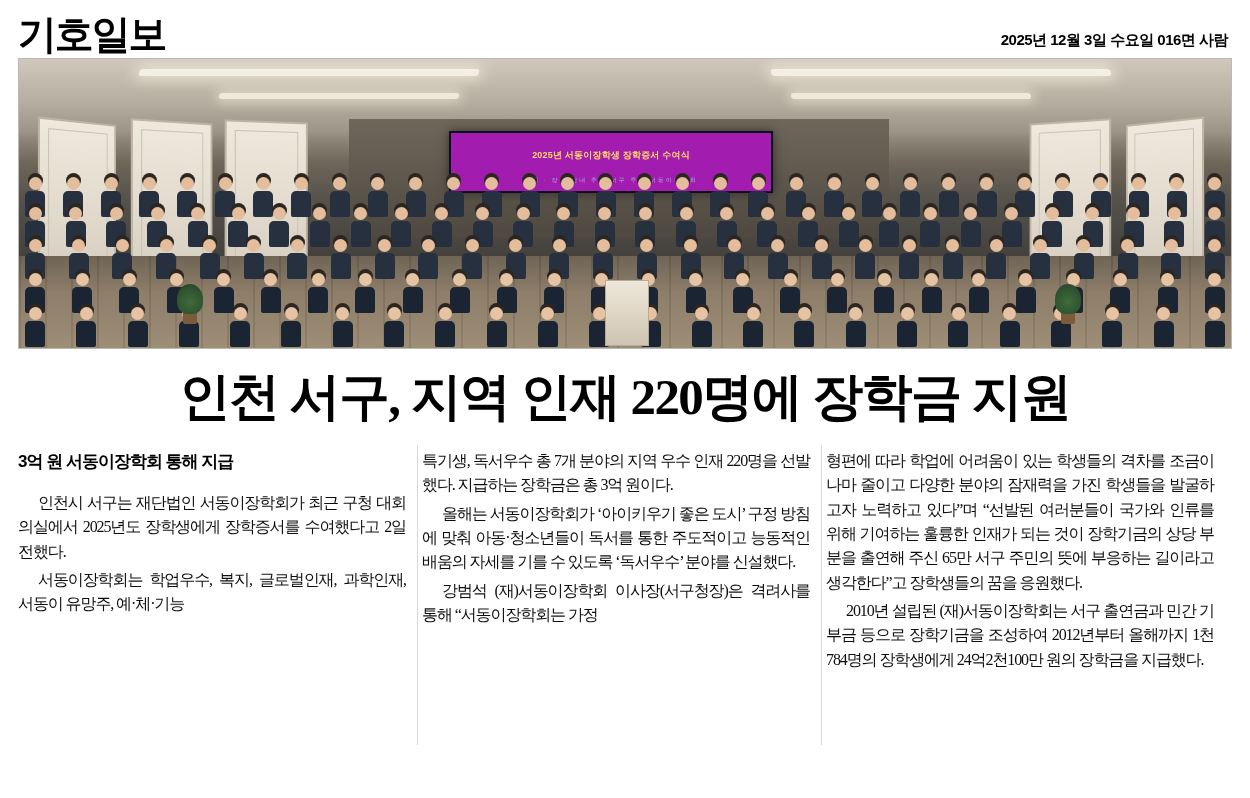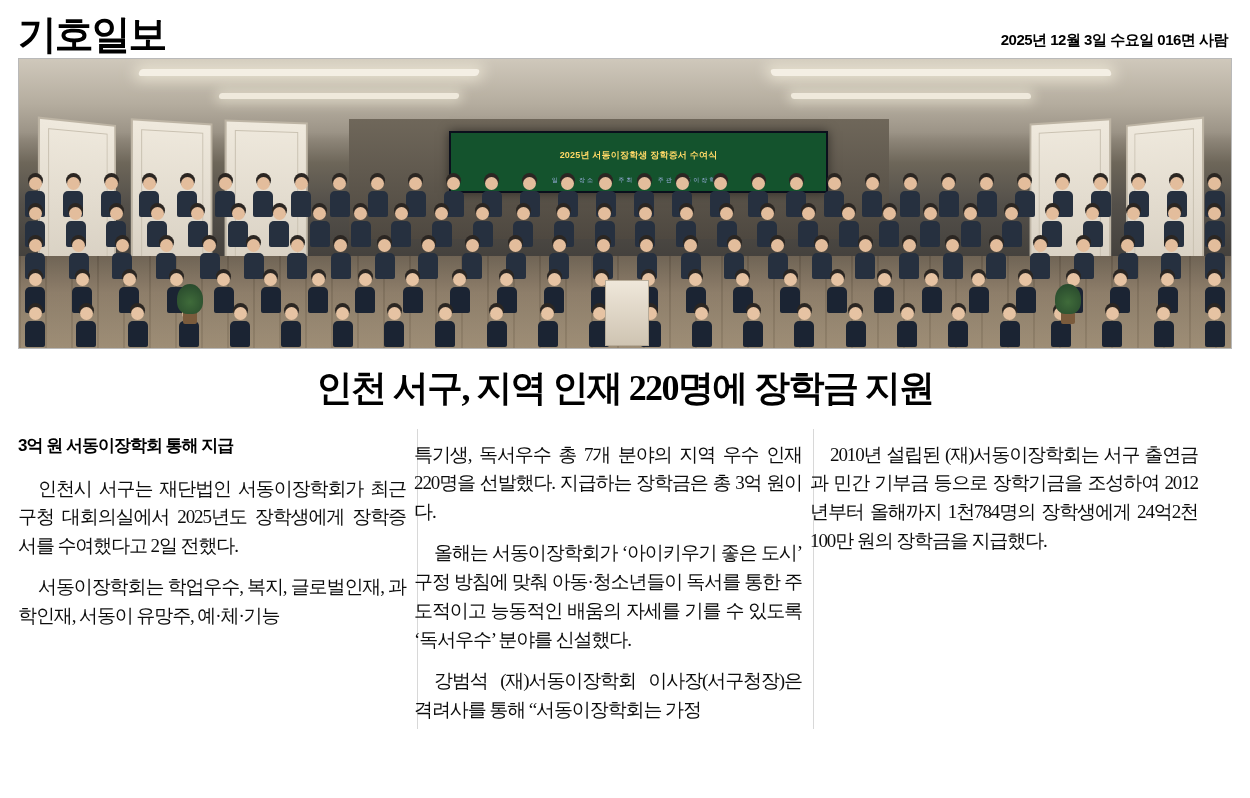--- a/index.html
+++ b/index.html
@@ -80,22 +80,22 @@
   }
   .ceiling-strip2.l { left: 200px; width: 240px; transform: skewX(-10deg); }
   .ceiling-strip2.r { right: 200px; width: 240px; transform: skewX(10deg); }
 
   
   .backwall {
     position:absolute; left: 330px; top: 60px; width: 540px; height: 120px;
     background: linear-gradient(180deg, #6f675a, #4e4840);
   }
   .screen {
-    position:absolute; left: 430px; top: 72px; width: 379px; height: 62px;
-    background: #14532d;
+    position:absolute; left: 430px; top: 72px; width: 324px; height: 62px;
+    background: #a21caf;
     border: 2px solid #0b0f1c;
     box-shadow: 0 0 10px rgba(0,0,0,.5);
     color: #cfd8ff;
     font-family: "Liberation Sans", sans-serif;
     font-size: 8px;
     text-align: center;
     padding-top: 16px;
     letter-spacing: 0.2px;
   }
   .screen .s1 { color:#ffd966; font-size: 9px; font-weight: bold; }
@@ -164,52 +164,52 @@
     border-radius: 50% 50% 40% 40%;
   }
   .plant.p1 { left: 158px; }
   .plant.p2 { right: 150px; }
 
   
   .headline {
     margin: 20px 0 0 0;
     font-family: "Liberation Serif", serif;
     font-weight: bold;
-    font-size: 36px;
+    font-size: 51px;
     letter-spacing: -1.6px;
     text-align: center;
     color: #000;
     line-height: 1.1;
     padding: 0 80px;
   }
 
   
   .cols {
     display: flex;
-    gap: 8px;
+    gap: 16px;
     margin-top: 20px;
     height: 300px;
   }
   .col { width: 388px; position: relative; }
   .col .divline {
     position: absolute; top: 0; bottom: 0; right: -12px; width: 1px;
     background: #d8d8d8;
   }
   .subheads {
     font-family: "Liberation Sans", sans-serif;
     font-weight: bold;
     font-size: 17px;
     letter-spacing: -1px;
     line-height: 2.0;
     color: #000;
     margin-bottom: 12px;
   }
   p.body {
-    margin: 12px 0 0 0;
-    font-size: 19px;
+    margin: 4px 0 0 0;
+    font-size: 16px;
     line-height: 1.52;
     letter-spacing: -1.1px;
     text-indent: 20px;
     text-align: justify;
     color: #0d0d0d;
   }
   p.body.cont { text-indent: 0; }
 </style>
 </head>
 <body>
@@ -832,18 +832,19 @@
     </div>
 
     <div class="col">
       <div class="divline"></div>
       <p class="body cont">특기생, 독서우수 총 7개 분야의 지역 우수 인재 220명을 선발했다. 지급하는 장학금은 총 3억 원이다.</p>
       <p class="body">올해는 서동이장학회가 ‘아이키우기 좋은 도시’ 구정 방침에 맞춰 아동·청소년들이 독서를 통한 주도적이고 능동적인 배움의 자세를 기를 수 있도록 ‘독서우수’ 분야를 신설했다.</p>
       <p class="body">강범석 (재)서동이장학회 이사장(서구청장)은 격려사를 통해 “서동이장학회는 가정</p>
     </div>
 
     <div class="col">
+      <p class="body cont">형편에 따라 학업에 어려움이 있는 학생들의 격차를 조금이나마 줄이고 다양한 분야의 잠재력을 가진 학생들을 발굴하고자 노력하고 있다”며 “선발된 여러분들이 국가와 인류를 위해 기여하는 훌륭한 인재가 되는 것이 장학기금의 상당 부분을 출연해 주신 65만 서구 주민의 뜻에 부응하는 길이라고 생각한다”고 장학생들의 꿈을 응원했다.</p>
       <p class="body">2010년 설립된 (재)서동이장학회는 서구 출연금과 민간 기부금 등으로 장학기금을 조성하여 2012년부터 올해까지 1천784명의 장학생에게 24억2천100만 원의 장학금을 지급했다.</p>
 
     </div>
 
   </div>
 </div>
 
 </body></html>

